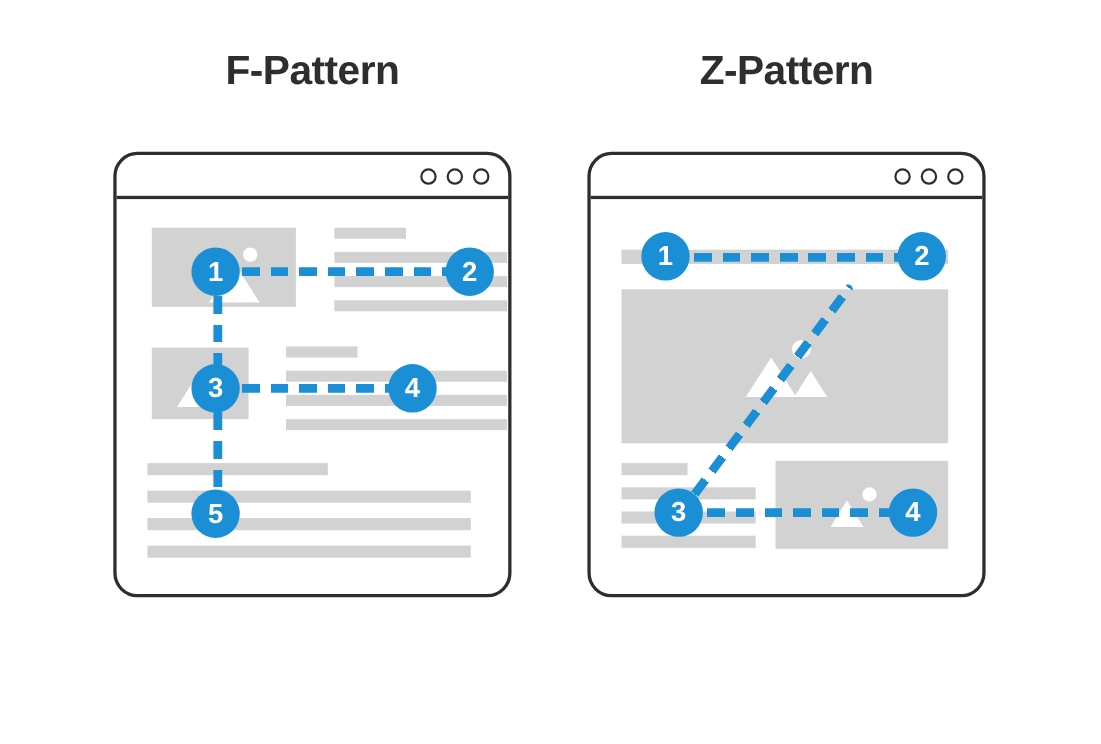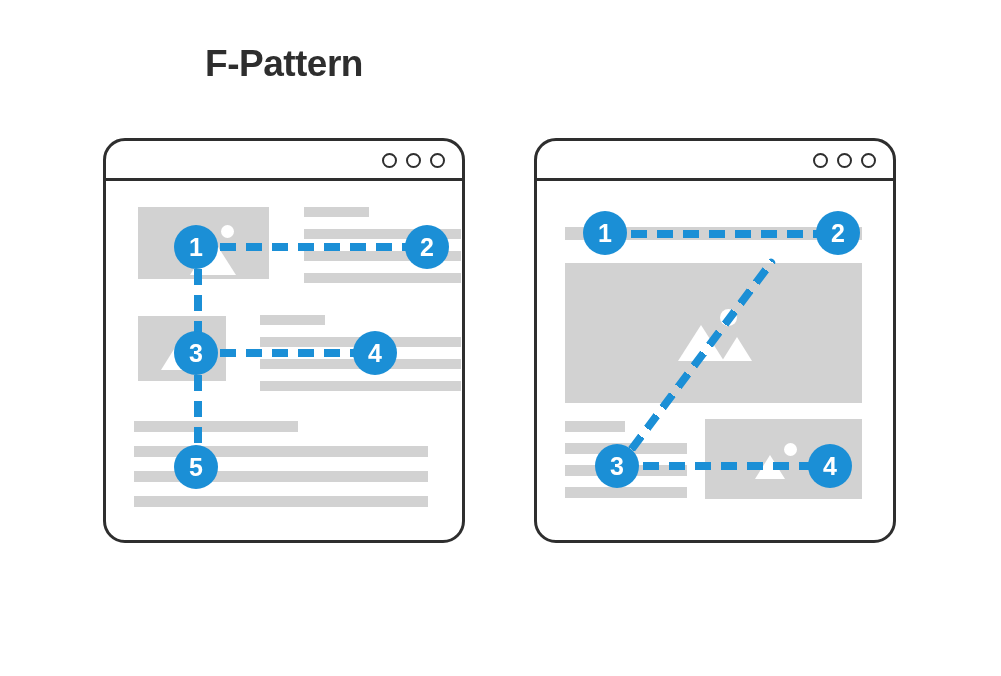--- a/index.html
+++ b/index.html
@@ -143,20 +143,21 @@
 
       <div class="step" style="left:68px;top:44px;">1</div>
       <div class="step" style="left:299px;top:44px;">2</div>
       <div class="step" style="left:68px;top:150px;">3</div>
       <div class="step" style="left:247px;top:150px;">4</div>
       <div class="step" style="left:68px;top:264px;">5</div>
 
     </div>
   </div>
 
+  <div class="panel-title" id="title-z">Z-Pattern</div>
 
   <div class="browser" id="browser-z">
 
     <div class="titlebar">
       <div class="dots">
         <div class="dot"></div>
         <div class="dot"></div>
         <div class="dot"></div>
       </div>
     </div>

